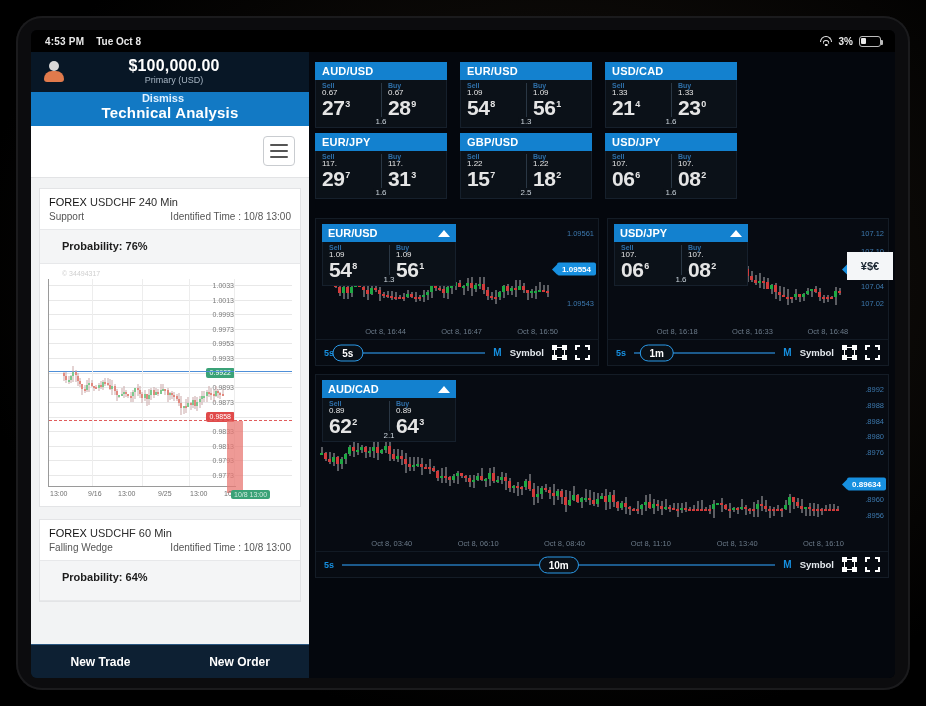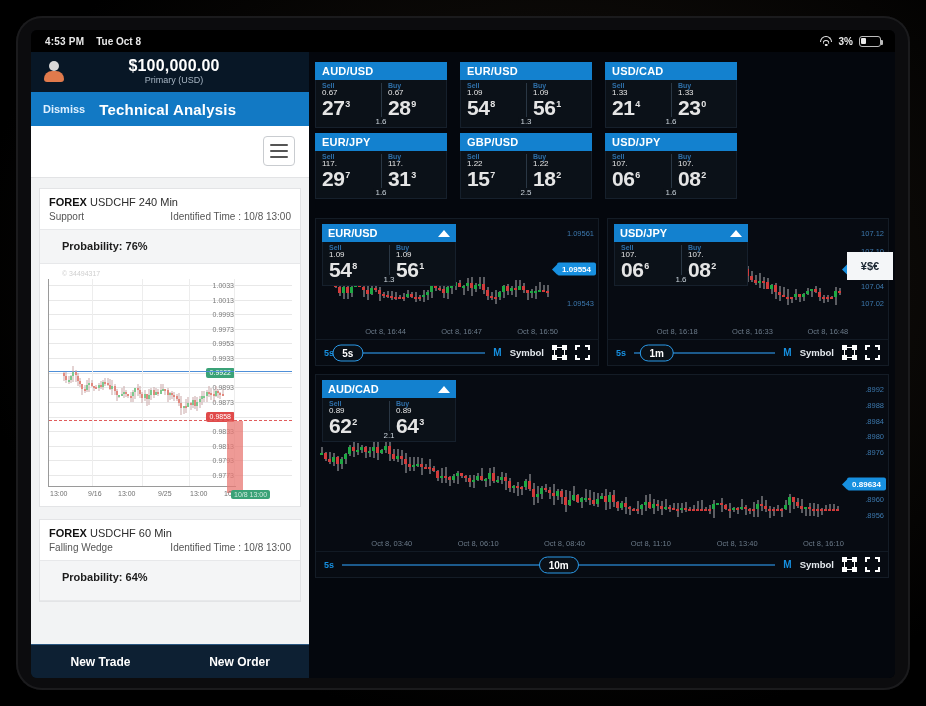--- a/index.html
+++ b/index.html
@@ -67,40 +67,40 @@
     position:relative;
   }
   .avatar { width:22px; height:22px; position:relative; flex:0 0 auto; margin-left:4px;}
   .avatar .head{ position:absolute; left:6px; top:0px; width:10px; height:10px; border-radius:50%; background:#d8d8d8;}
   .avatar .body{ position:absolute; left:1px; top:10px; width:20px; height:11px; border-radius:8px 8px 3px 3px; background:#e07a4c;}
   .acct-text { flex:1; text-align:center; margin-right:18px; }
   .acct-amt { color:#fff; font-size:16px; font-weight:bold; letter-spacing:.2px; line-height:1.05;}
   .acct-sub { color:#a6b4c2; font-size:9px; line-height:1.2;}
 
   #taheader {
-    height:34px; background:#1279c4; display:flex; align-items:center; padding:0 12px;
+    height:34px; background:#1279c4; display:flex; align-items:center; padding:0 12px;flex-direction:column;
   }
   #taheader .dismiss { color:#dff0ff; font-size:11px; font-weight:bold; margin-right:14px; }
   #taheader .title { color:#fff; font-size:15px; font-weight:bold; letter-spacing:.2px; }
 
   #tabody {
     position:absolute; left:0; top:74px; width:278px; height:518px;
     background:#f2f3f4; overflow:hidden;
   }
   #tatop { height:52px; background:#fff; position:relative; border-bottom:1px solid #e2e3e5;}
   .hamburger {
     position:absolute; right:14px; top:10px; width:32px; height:30px;
     background:#fff; border:1px solid #c9ccd0; border-radius:4px;
     display:flex; flex-direction:column; justify-content:center; align-items:center; gap:4px;
   }
   .hamburger i { width:18px; height:2px; background:#555; border-radius:1px; display:block;}
 
   .ta-card { background:#fff; margin:10px 8px 0 8px; border:1px solid #e3e4e6; }
   .ta-card .row1 { padding:7px 9px 2px 9px; font-size:11px; color:#2e2e2e; }
-  .ta-card .row1 b { color:#111; font-weight:bold;text-align:right; }
+  .ta-card .row1 b { color:#111; font-weight:normal;text-align:right; }
   .ta-card .row2 { padding:1px 9px 7px 9px; font-size:10px; color:#565656; display:flex; }
   .ta-card .row2 .ident { margin-left:auto; }
   .ta-stats { background:#f4f5f6; border-top:1px solid #e7e8ea; border-bottom:1px solid #e7e8ea; padding:7px 0 8px 22px;}
   .ta-stats div { font-size:11px; font-weight:bold; color:#1c1c1c; margin:3px 0; }
 
   
   .mini-wrap { background:#fff; padding:6px 8px 4px 8px; position:relative; height:242px;}
   .mini-id { font-size:7px; color:#cfcfcf; padding-left:14px; padding-bottom:2px;}
   .mini-plot { position:relative; height:208px; border-left:1px solid #9a9a9a; border-bottom:1px solid #9a9a9a; margin-right:56px;}
   .gl { position:absolute; left:0; right:-56px; height:0; border-top:1px solid #e8e8e8;}

